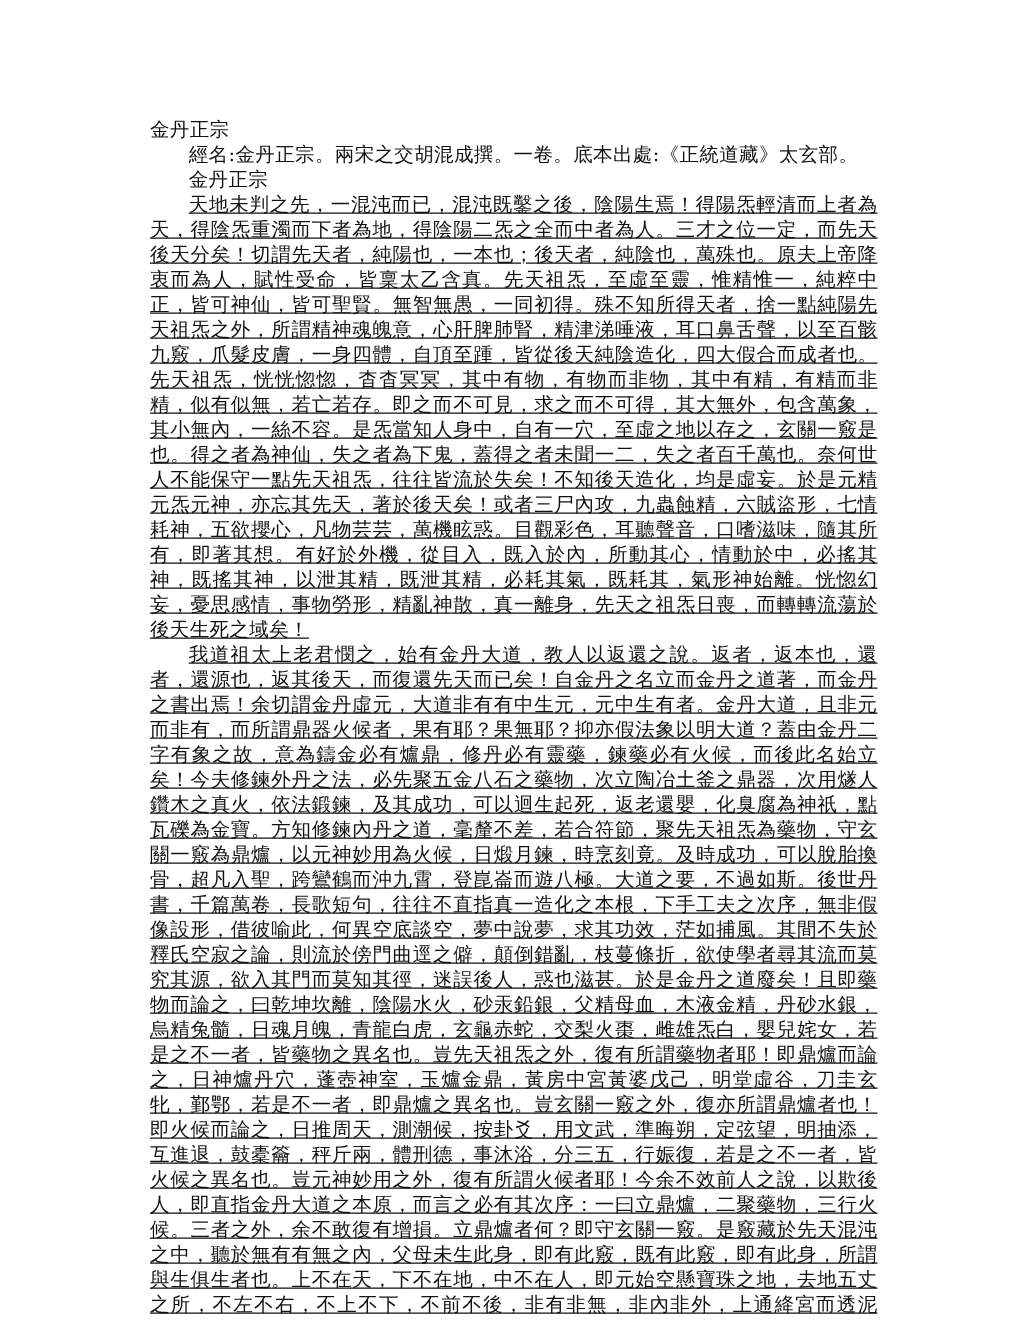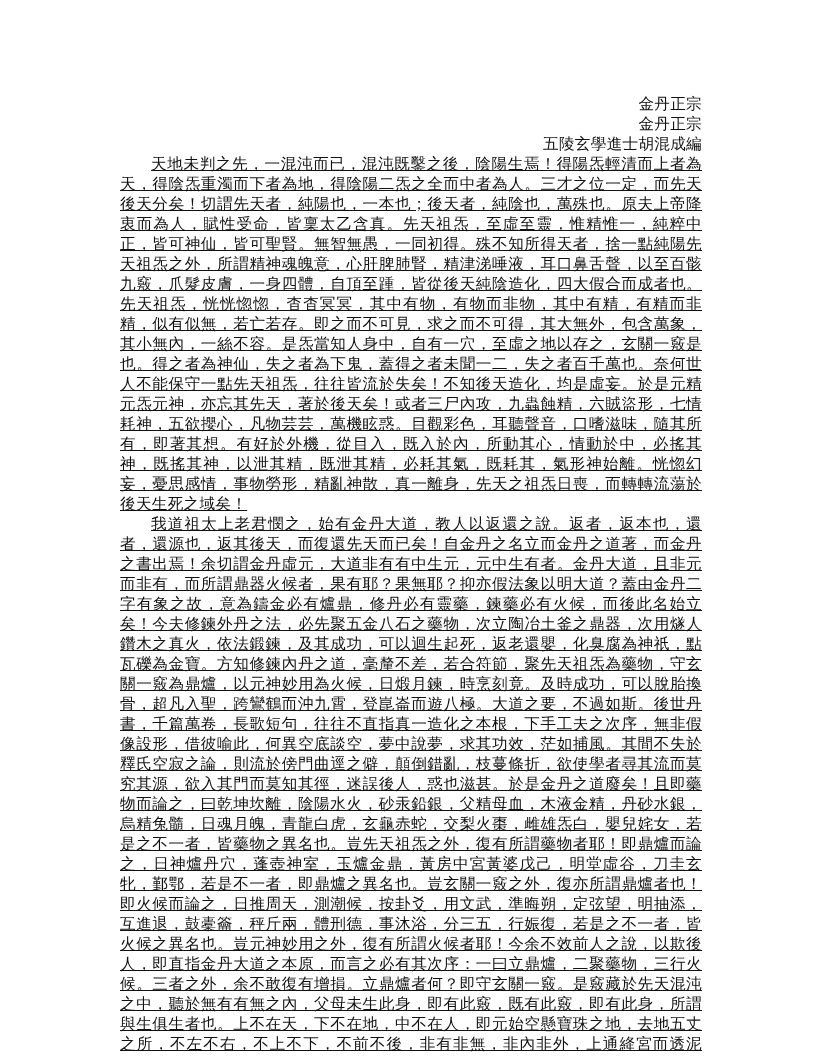--- a/index.html
+++ b/index.html
@@ -20,35 +20,34 @@
     left: 120px;
     top: 94px;
     width: 582px;
     font-size: 15.6px;
     line-height: 20px;
     letter-spacing: 0.3px;
   }
   .line {
     margin: 0;
     white-space: nowrap;
-    text-align: right;
   }
   .indent {
     padding-left: 31px;
   }
   .para {
     margin: 0;
     text-indent: 31px;
     text-align: justify;
     text-justify: inter-character;
     text-decoration: underline;
   }
 </style>
 </head>
 <body>
 
 <div class="page">
   <p class="line">金丹正宗</p>
+  <p class="line indent">經名:金丹正宗。兩宋之交胡混成撰。一卷。底本出處:《正統道藏》太玄部。</p>
   <p class="line indent">金丹正宗</p>
-  <p class="line indent">五陵玄學進士胡混成編</p>
   <p class="para">天地未判之先，一混沌而已，混沌既鑿之後，陰陽生焉！得陽炁輕清而上者為天，得陰炁重濁而下者為地，得陰陽二炁之全而中者為人。三才之位一定，而先天後天分矣！切謂先天者，純陽也，一本也；後天者，純陰也，萬殊也。原夫上帝降衷而為人，賦性受命，皆稟太乙含真。先天祖炁，至虛至靈，惟精惟一，純粹中正，皆可神仙，皆可聖賢。無智無愚，一同初得。殊不知所得天者，捨一點純陽先天祖炁之外，所謂精神魂魄意，心肝脾肺腎，精津涕唾液，耳口鼻舌聲，以至百骸九竅，爪髮皮膚，一身四體，自頂至踵，皆從後天純陰造化，四大假合而成者也。先天祖炁，恍恍惚惚，杳杳冥冥，其中有物，有物而非物，其中有精，有精而非精，似有似無，若亡若存。即之而不可見，求之而不可得，其大無外，包含萬象，其小無內，一絲不容。是炁當知人身中，自有一穴，至虛之地以存之，玄關一竅是也。得之者為神仙，失之者為下鬼，蓋得之者未聞一二，失之者百千萬也。奈何世人不能保守一點先天祖炁，往往皆流於失矣！不知後天造化，均是虛妄。於是元精元炁元神，亦忘其先天，著於後天矣！或者三尸內攻，九蟲蝕精，六賊盜形，七情耗神，五欲攖心，凡物芸芸，萬機眩惑。目觀彩色，耳聽聲音，口嗜滋味，隨其所有，即著其想。有好於外機，從目入，既入於內，所動其心，情動於中，必搖其神，既搖其神，以泄其精，既泄其精，必耗其氣，既耗其，氣形神始離。恍惚幻妄，憂思感情，事物勞形，精亂神散，真一離身，先天之祖炁日喪，而轉轉流蕩於後天生死之域矣！</p>
   <p class="para">我道祖太上老君憫之，始有金丹大道，教人以返還之說。返者，返本也，還者，還源也，返其後天，而復還先天而已矣！自金丹之名立而金丹之道著，而金丹之書出焉！余切謂金丹虛元，大道非有有中生元，元中生有者。金丹大道，且非元而非有，而所謂鼎器火候者，果有耶？果無耶？抑亦假法象以明大道？蓋由金丹二字有象之故，意為鑄金必有爐鼎，修丹必有靈藥，鍊藥必有火候，而後此名始立矣！今夫修鍊外丹之法，必先聚五金八石之藥物，次立陶冶土釜之鼎器，次用燧人鑽木之真火，依法鍛鍊，及其成功，可以迴生起死，返老還嬰，化臭腐為神祇，點瓦礫為金寶。方知修鍊內丹之道，毫釐不差，若合符節，聚先天祖炁為藥物，守玄關一竅為鼎爐，以元神妙用為火候，日煅月鍊，時烹刻竟。及時成功，可以脫胎換骨，超凡入聖，跨鸞鶴而沖九霄，登崑崙而遊八極。大道之要，不過如斯。後世丹書，千篇萬卷，長歌短句，往往不直指真一造化之本根，下手工夫之次序，無非假像設形，借彼喻此，何異空底談空，夢中說夢，求其功效，茫如捕風。其間不失於釋氏空寂之論，則流於傍門曲逕之僻，顛倒錯亂，枝蔓條折，欲使學者尋其流而莫究其源，欲入其門而莫知其徑，迷誤後人，惑也滋甚。於是金丹之道廢矣！且即藥物而論之，曰乾坤坎離，陰陽水火，砂汞鉛銀，父精母血，木液金精，丹砂水銀，烏精兔髓，日魂月魄，青龍白虎，玄龜赤蛇，交梨火棗，雌雄炁白，嬰兒姹女，若是之不一者，皆藥物之異名也。豈先天祖炁之外，復有所謂藥物者耶！即鼎爐而論之，日神爐丹穴，蓬壺神室，玉爐金鼎，黃房中宮黃婆戊己，明堂虛谷，刀圭玄牝，鄞鄂，若是不一者，即鼎爐之異名也。豈玄關一竅之外，復亦所謂鼎爐者也！即火候而論之，日推周天，測潮候，按卦爻，用文武，準晦朔，定弦望，明抽添，互進退，鼓橐籥，秤斤兩，體刑德，事沐浴，分三五，行娠復，若是之不一者，皆火候之異名也。豈元神妙用之外，復有所謂火候者耶！今余不效前人之說，以欺後人，即直指金丹大道之本原，而言之必有其次序：一曰立鼎爐，二聚藥物，三行火候。三者之外，余不敢復有增損。立鼎爐者何？即守玄關一竅。是竅藏於先天混沌之中，聽於無有有無之內，父母未生此身，即有此竅，既有此竅，即有此身，所謂與生俱生者也。上不在天，下不在地，中不在人，即元始空懸寶珠之地，去地五丈之所，不左不右，不上不下，不前不後，非有非無，非內非外，上通絳宮而透泥丸，下接丹田而至黃泉，上徹下空而黃道中通焉！此即聚藥物之聖地也。聚藥物者何謂？存一點先天純陽祖炁。是炁生於無形無象之先，聚於無極太極之內，父母未生，二五之精，妙合而凝，未有此身，即有此炁，既有此炁，即有此身。此炁運行，周流六虛，形以之而成，心以之而靈，耳目以之而聰明，元神以之而運行，五行以之而化生。散之則混融無問，聚之則凝結成藥，此即修鍊金丹之大藥。行火候者何？順</p>
 </div>
 
 </body></html>

